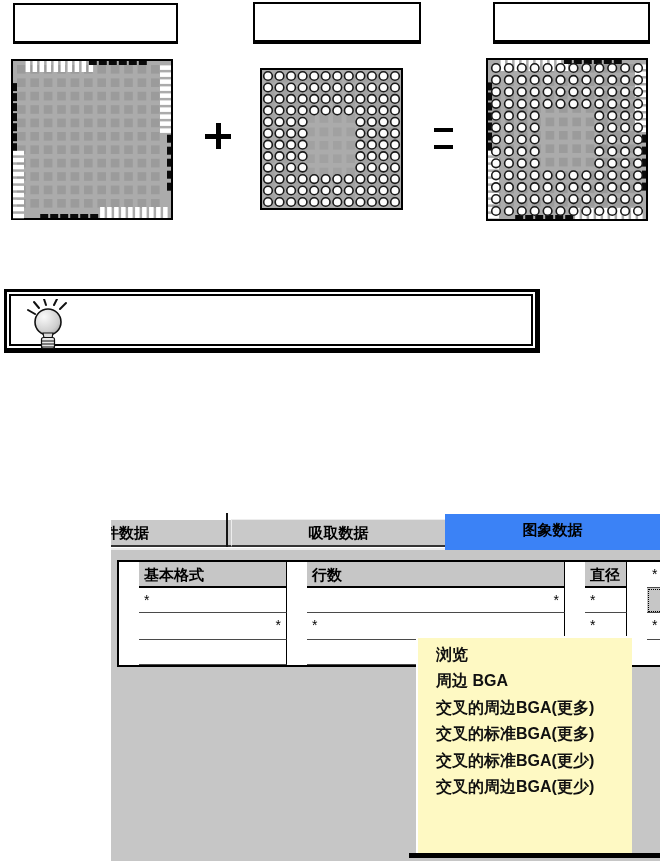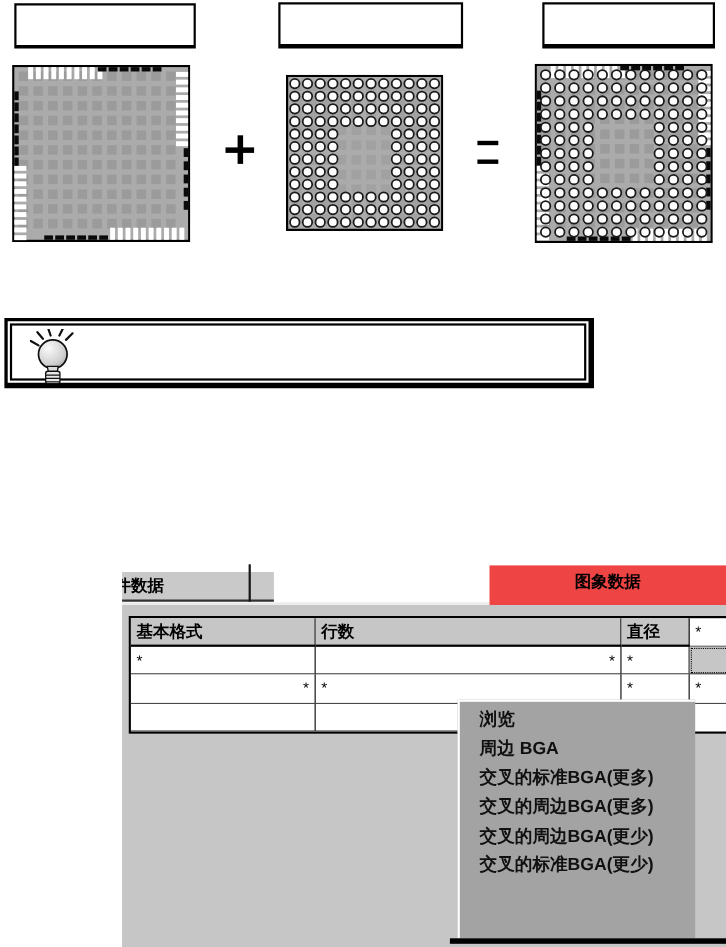--- a/index.html
+++ b/index.html
@@ -33,37 +33,37 @@
               background:#c6c6c6;border-top:2px solid #ececec;}
   .tab{position:absolute;background:#c9c9c9;font-size:15px;font-weight:bold;
        white-space:nowrap;overflow:hidden;}
   #tab-left{left:111px;top:520px;width:138px;height:25px;border-bottom:2px solid #333;
             line-height:25px;}
   #tab-left span{display:inline-block;margin-left:-7px;}
   #tab-sep{position:absolute;left:226px;top:513px;width:2px;height:34px;background:#151515;}
   #tab-mid{left:231px;top:519px;width:213px;height:25px;border-bottom:2px solid #333;
            border-top:1px solid #ededed;border-left:1px solid #ededed;border-right:1px solid #8a8a8a;
            text-align:center;line-height:25px;}
-  #tab-active{left:445px;top:514px;width:215px;height:36px;background:#ef4444;
+  #tab-active{left:445px;top:514px;width:215px;height:36px;background:#3b82f6;
               text-align:center;line-height:32px;z-index:2;}
 
   
   .grid-table{position:absolute;left:117px;top:560px;z-index:1;background:#fff;
               border:2px solid #000;display:grid;
               grid-template-columns:168px 278px 62px 100px;
               grid-template-rows:26px 25px 27px 25px;}
   .gcell{border-right:1px solid #000;border-bottom:1px solid #4a4a4a;padding:0 5px;
-         font-size:14px;line-height:24px;white-space:nowrap;overflow:hidden;}
+         font-size:14px;line-height:24px;white-space:nowrap;overflow:hidden;margin-left:20px;}
   .hcell{background:#c6c6c6;border-bottom:2px solid #000;font-weight:bold;font-size:15px;
          line-height:25px;}
   .ra{text-align:right;}
   .selcell{background:#c6c6c6;outline:1px dotted #000;outline-offset:-2px;}
 
   
-  .ctx-menu{position:absolute;left:416px;top:636px;width:216px;height:217px;background:#a3a3a3;
+  .ctx-menu{position:absolute;left:416px;top:636px;width:216px;height:217px;background:#fef9c3;
             border-left:2px solid #fff;border-top:2px solid #fff;z-index:5;padding-top:4px;
             box-sizing:border-box;}
   .ctx-item{height:26.4px;line-height:26.4px;padding-left:18px;font-size:16px;font-weight:bold;
             color:#101010;white-space:nowrap;}
   .menu-shadow{position:absolute;left:409px;top:853px;width:251px;height:5px;background:#000;z-index:6;}
 </style>
 </head>
 <body>
 
 <div class="page">
@@ -844,20 +844,21 @@
           <line x1="14.5" y1="48" x2="27.5" y2="48"></line>
         </g>
       </svg>
     </div>
   </div>
 
   <div class="tab" id="tab-left">
     <span>件数据</span>
   </div>
   <div id="tab-sep"></div>
+  <div class="tab" id="tab-mid">吸取数据</div>
   <div class="tab" id="tab-active">图象数据</div>
 
   <div class="panel-body"></div>
 
   <div class="grid-table">
     <div class="gcell hcell">基本格式</div>
     <div class="gcell hcell">行数</div>
     <div class="gcell hcell">直径</div>
 
     <div class="gcell">*</div>
@@ -871,20 +872,20 @@
 
     <div class="gcell">*</div>
     <div class="gcell">*</div>
     <div class="gcell ra"></div>
     <div class="gcell"></div>
   </div>
 
   <div class="ctx-menu">
     <div class="ctx-item">浏览</div>
     <div class="ctx-item">周边 BGA</div>
+    <div class="ctx-item">交叉的周边BGA(更多)</div>
     <div class="ctx-item">交叉的标准BGA(更多)</div>
-    <div class="ctx-item">交叉的周边BGA(更多)</div>
+    <div class="ctx-item">交叉的标准BGA(更少)</div>
     <div class="ctx-item">交叉的周边BGA(更少)</div>
-    <div class="ctx-item">交叉的标准BGA(更少)</div>
   </div>
   <div class="menu-shadow"></div>
 
 </div>
 
 </body></html>

